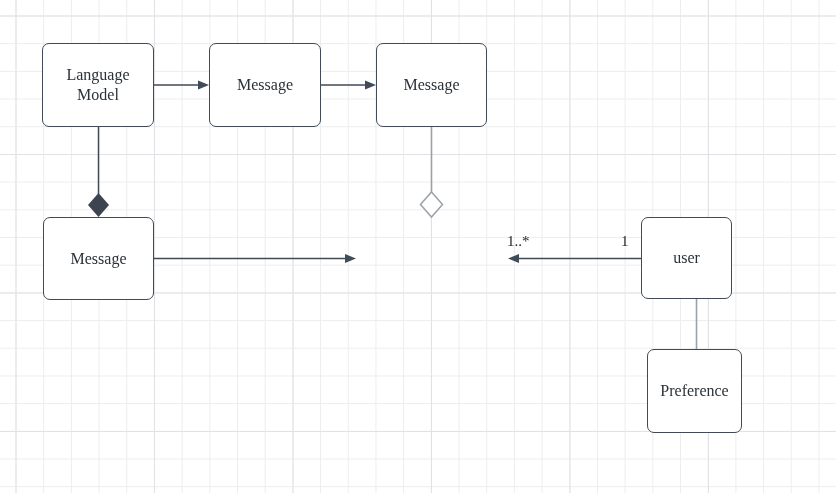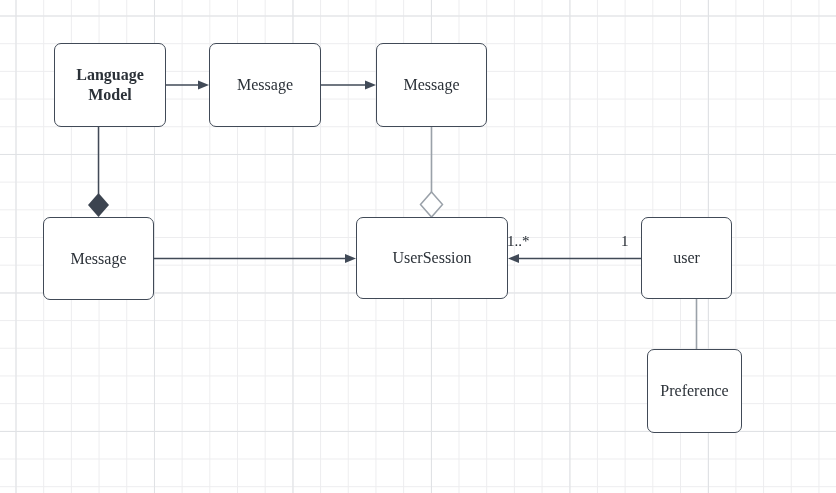--- a/index.html
+++ b/index.html
@@ -18,21 +18,21 @@
     font-family:"Liberation Serif","DejaVu Serif",serif;
   }
   .edges{position:absolute;left:0;top:0;width:836px;height:493px;}
   .node{
     position:absolute;box-sizing:border-box;
     background:#ffffff;border:1.8px solid #414a57;border-radius:7px;
     display:flex;align-items:center;justify-content:center;
     font-size:16px;color:#2b3138;text-align:center;
     white-space:pre-line;line-height:20px;
   }
-  .n-lm        {left:54px;  top:43px;  width:112px; height:84px;font-weight:bold;}
+  .n-lm        {left:42px;  top:43px;  width:112px; height:84px;}
   .n-response  {left:209px; top:43px;  width:112px; height:84px;}
   .n-message   {left:376px; top:43px;  width:111px; height:84px;}
   .n-chatbot   {left:43px;  top:217px; width:111px; height:83px;}
   .n-usersession{left:356px;top:217px; width:152px; height:82px;}
   .n-user      {left:641px; top:217px; width:91px; height:82px;}
   .n-preference{left:647px; top:349px; width:95px; height:84px;}
   .mult{
     position:absolute;font-size:15px;color:#20262e;line-height:16px;
   }
   .mult-target{left:507px;top:233px;}
@@ -86,23 +86,20 @@
   </div>
   <div class="node n-response">
     <span>Message</span>
   </div>
   <div class="node n-message">
     <span>Message</span>
   </div>
   <div class="node n-chatbot">
     <span>Message</span>
   </div>
-  <div class="node n-usersession">
-    <span>UserSession</span>
-  </div>
   <div class="node n-user">
     <span>user</span>
   </div>
   <div class="node n-preference">
     <span>Preference</span>
   </div>
 
   <span class="mult mult-target">1..*</span>
   <span class="mult mult-source">1</span>
 

